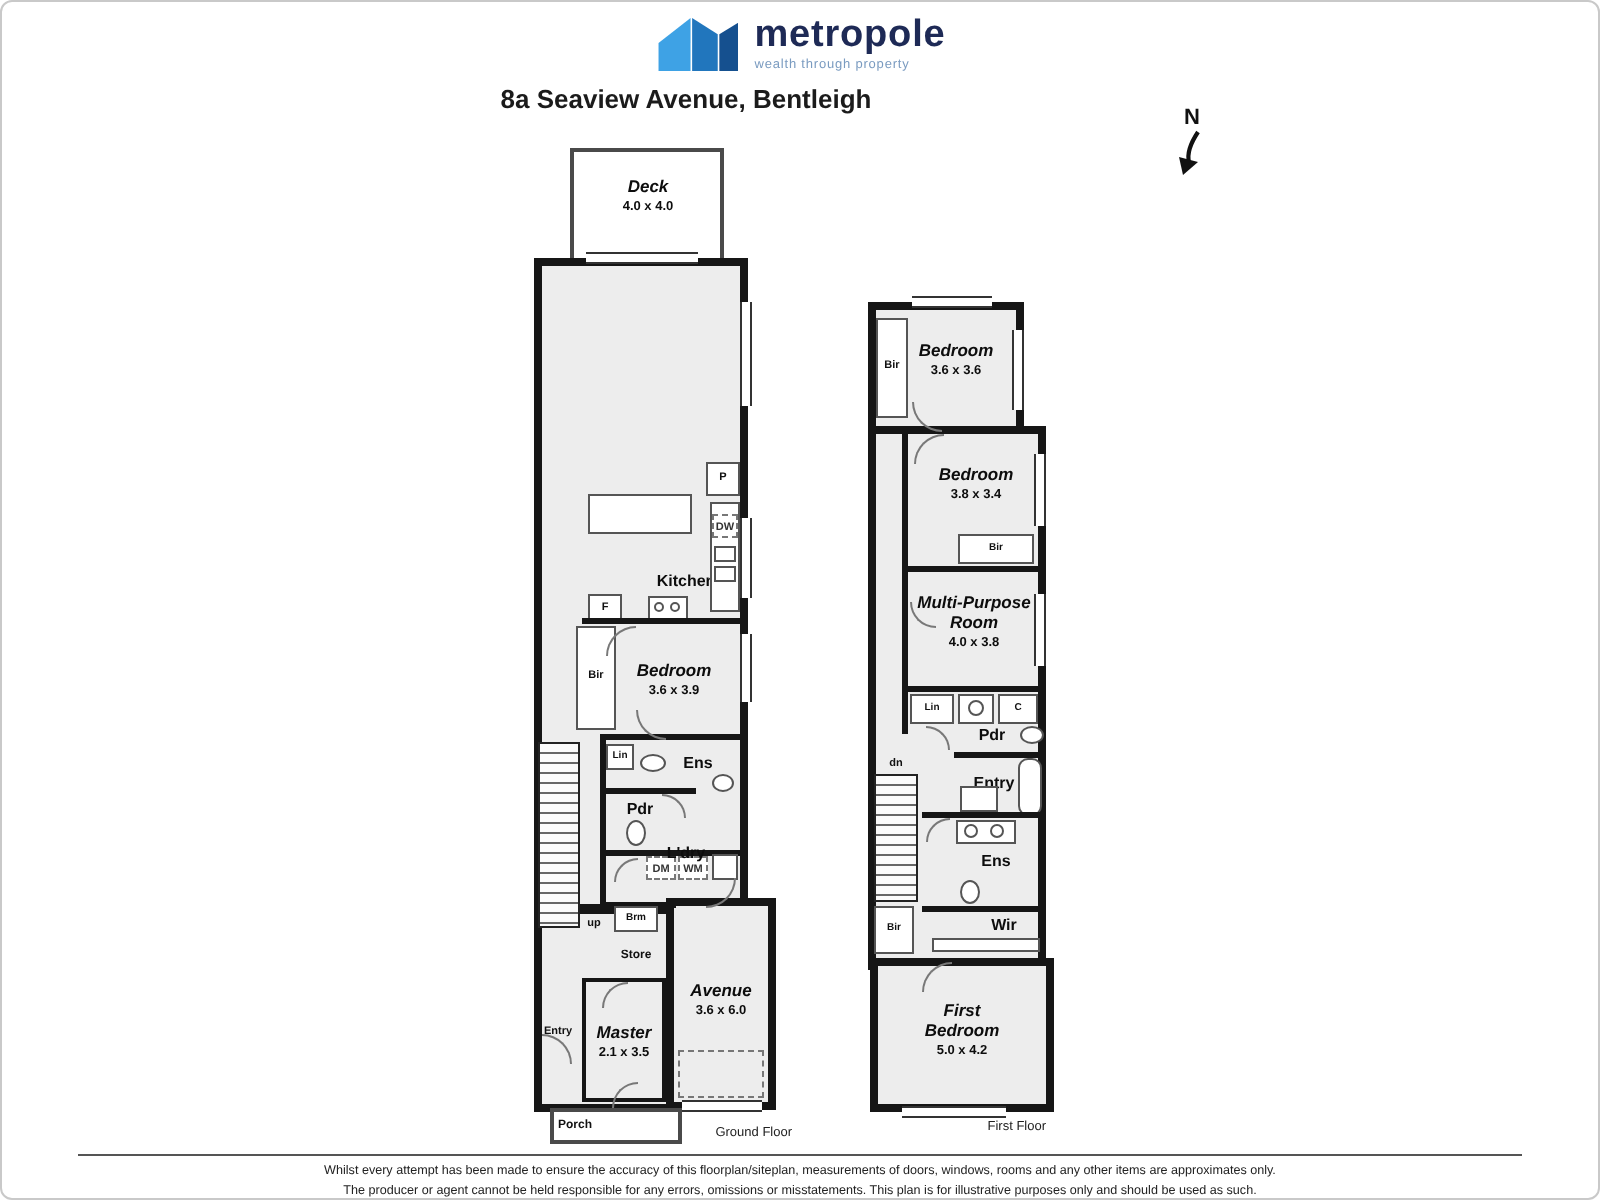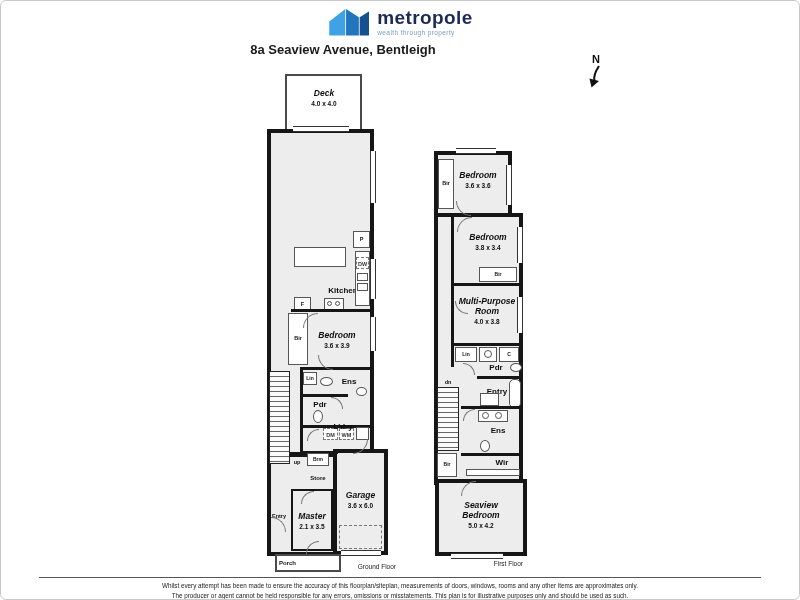--- a/index.html
+++ b/index.html
@@ -137,21 +137,21 @@
   <div class="dashed" style="left:322px;top:427px;width:15px;height:12px;line-height:12px;">DM</div>
   <div class="dashed" style="left:338px;top:427px;width:15px;height:12px;line-height:12px;">WM</div>
   <div class="fx" style="left:355px;top:426px;width:13px;height:13px;"></div>
   <div class="zlbl" style="left:322px;top:421px;width:40px;">L'dry</div>
   <div class="iwall" style="left:302px;top:450px;width:35px;height:2.5px;"></div>
   <div class="fx" style="left:306px;top:452px;width:22px;height:13px;"></div>
   <div class="tag" style="left:307px;top:456px;width:20px;font-size:5px;">Brm</div>
   <div class="tag" style="left:305px;top:474px;width:24px;font-size:6px;">Store</div>
 
   <div class="rlbl" style="left:334px;top:490px;width:51px;">
-    <span class="nm">Garage</span>
+    <span class="nm">Avenue</span>
     <span class="dm">3.6 x 6.0</span>
   </div>
   <div class="dashed" style="left:338px;top:524px;width:43px;height:24px;background:transparent;"></div>
   <div class="win-h" style="left:340px;top:549px;width:40px;"></div>
   <div class="room thin" style="left:290px;top:488px;width:42px;height:62px;"></div>
   <div class="rlbl" style="left:292px;top:511px;width:38px;">
     <span class="nm">Master</span>
     <span class="dm">2.1 x 3.5</span>
   </div>
   <div class="tag" style="left:267px;top:512px;width:22px;">Entry</div>
@@ -224,21 +224,21 @@
   <div class="fx" style="left:477px;top:409px;width:30px;height:12px;"></div>
   <div class="dot" style="left:481px;top:411px;width:7px;height:7px;"></div>
   <div class="dot" style="left:494px;top:411px;width:7px;height:7px;"></div>
   <div class="zlbl" style="left:483px;top:425px;width:28px;">Ens</div>
   <div class="fx ellipse" style="left:479px;top:439px;width:10px;height:12px;"></div>
   <div class="iwall" style="left:460px;top:452px;width:62px;height:3px;"></div>
   <div class="zlbl" style="left:488px;top:457px;width:26px;">Wir</div>
   <div class="fx" style="left:465px;top:468px;width:54px;height:7px;"></div>
 
   <div class="rlbl" style="left:448px;top:500px;width:64px;">
-    <span class="nm">Seaview
+    <span class="nm">First
 Bedroom</span>
     <span class="dm">5.0 x 4.2</span>
   </div>
   <div class="floorlbl" style="left:462px;top:559px;width:60px;">First Floor</div>
 
   <div class="door d-bl" style="left:455px;top:200px;"></div>
   <div class="door d-tl" style="left:456px;top:216px;"></div>
   <div class="door d-bl" style="left:454px;top:300px;width:13px;height:13px;"></div>
   <div class="door d-tr" style="left:462px;top:362px;width:12px;height:12px;"></div>
   <div class="door d-tl" style="left:462px;top:408px;width:12px;height:12px;"></div>

